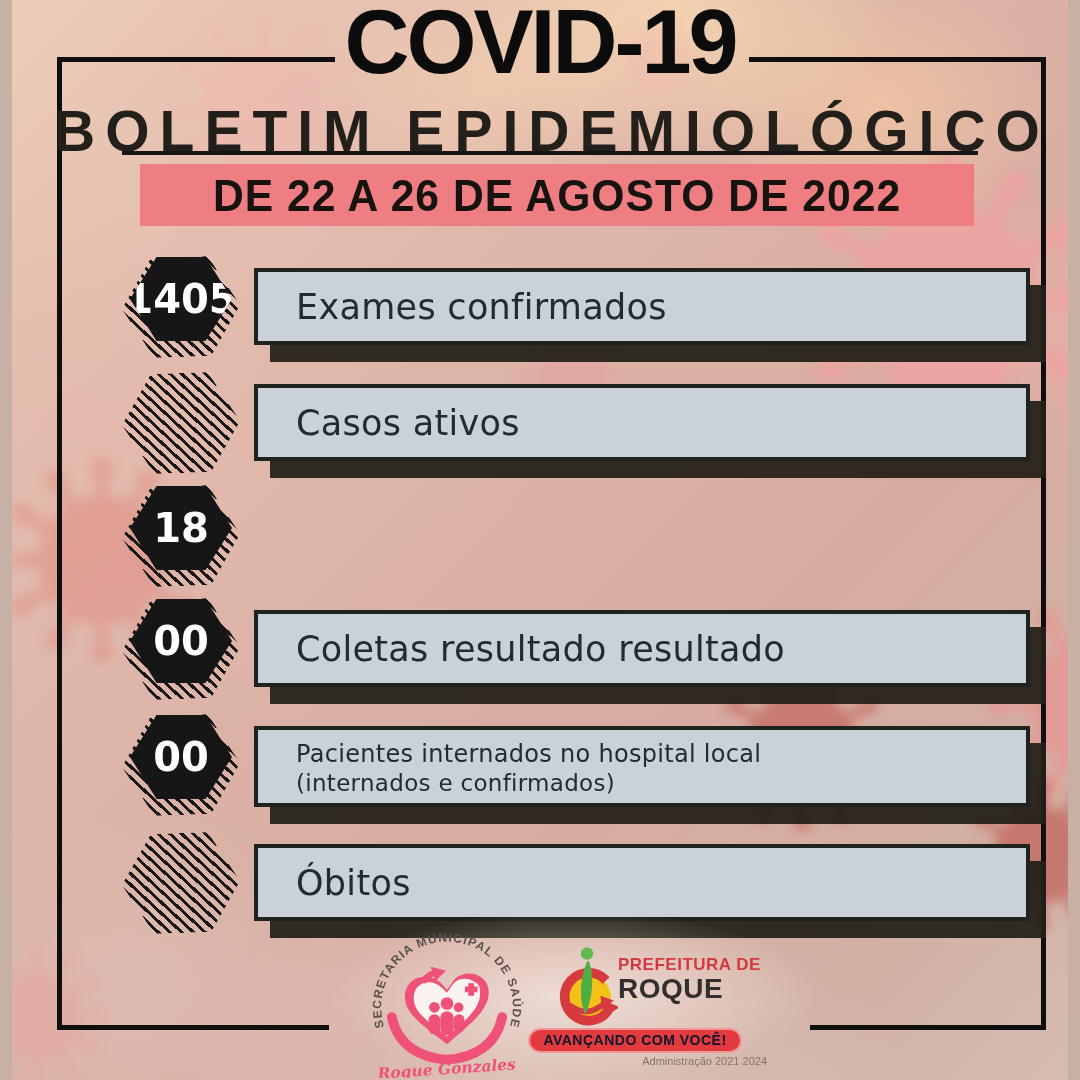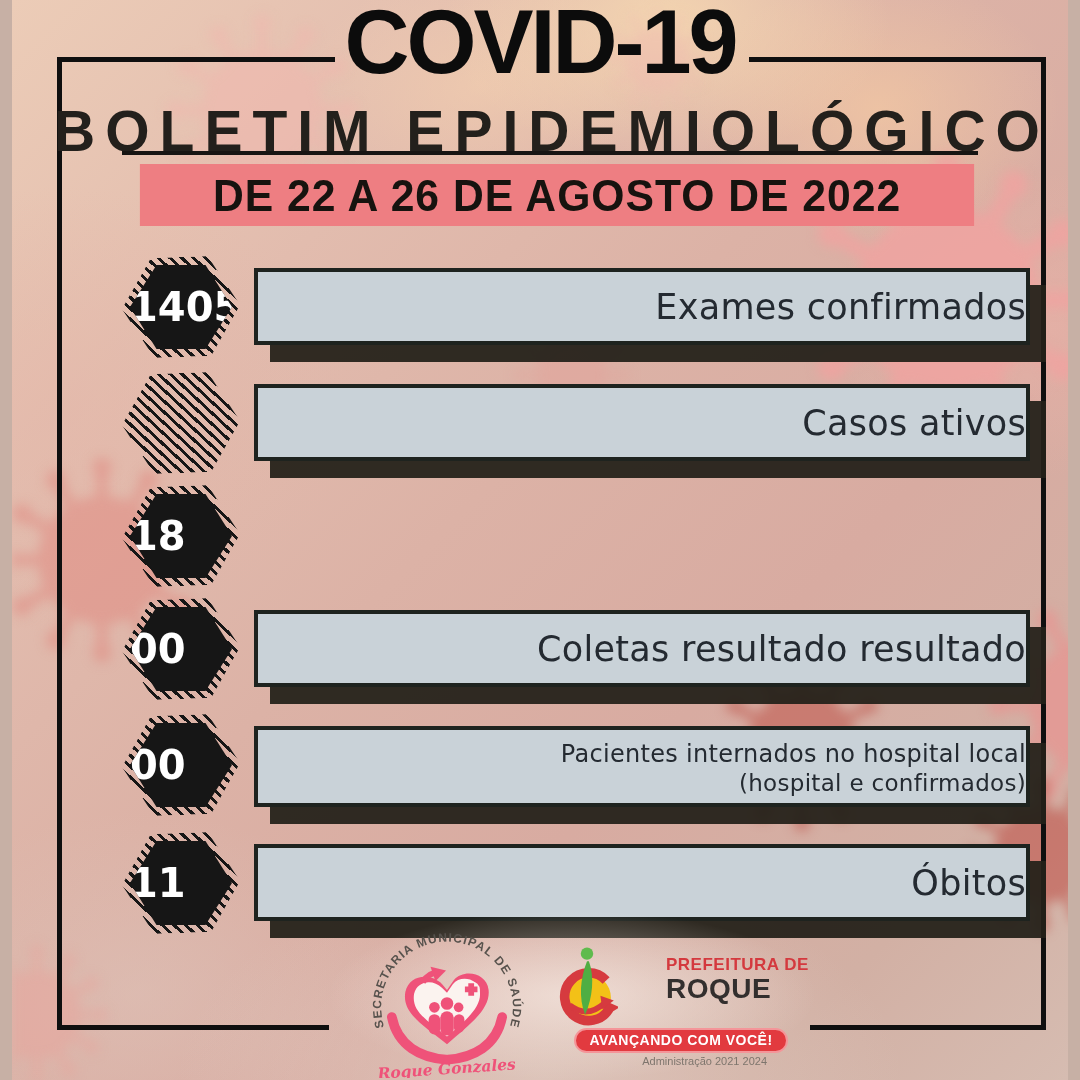--- a/index.html
+++ b/index.html
@@ -28,44 +28,44 @@
   .date-banner{position:absolute;left:115px;top:164px;width:860px;height:62px;background:#ee7e82;
     text-align:center;line-height:64px;font-family:"Liberation Sans",sans-serif;font-weight:bold;
     font-size:44px;letter-spacing:1px;color:#17130f;transform:scaleX(.97);}
   
   .stat-row{position:absolute;left:0;width:1080px;height:100px;}
   .hex-wrap{position:absolute;left:110px;top:-11px;width:118px;height:100px;}
   .hex-ring{position:absolute;inset:0;transform:rotate(-2deg);
     background:repeating-linear-gradient(45deg,#161616 0 3px,rgba(0,0,0,0) 3px 8px);
     -webkit-clip-path:polygon(26% 0%,74% 0%,100% 50%,74% 100%,26% 100%,0% 50%);
     clip-path:polygon(26% 0%,74% 0%,100% 50%,74% 100%,26% 100%,0% 50%);}
-  .hex{position:absolute;left:8px;top:8px;width:102px;height:84px;background:#161616;
+  .hex{position:absolute;left:8px;top:0;width:102px;height:84px;background:#161616;
     -webkit-clip-path:polygon(26% 0%,74% 0%,100% 50%,74% 100%,26% 100%,0% 50%);
     clip-path:polygon(26% 0%,74% 0%,100% 50%,74% 100%,26% 100%,0% 50%);
-    display:flex;align-items:center;justify-content:flex-start;}
+    display:flex;align-items:center;justify-content:center;}
   .hex span{color:#fff;font-weight:bold;font-size:40px;white-space:nowrap;}
   .stat-box{position:absolute;left:242px;top:0;width:730px;height:69px;background:#c9d2d8;
     border:4px solid #1e231f;box-shadow:16px 17px 0 rgba(36,33,26,.94);
-    display:flex;flex-direction:column;justify-content:center;padding-left:38px;align-items:flex-end;}
+    display:flex;flex-direction:column;justify-content:center;padding-left:38px;}
   .stat-label{font-size:35px;color:#242a31;letter-spacing:.3px;}
   .stat-sublabel{font-size:23px;color:#242a31;letter-spacing:.3px;}
   .stat-sublabel:empty{display:none;}
-  .stat-row:nth-child(5) .stat-label{font-size:24px;line-height:32px;margin-left:47px;}
+  .stat-row:nth-child(5) .stat-label{font-size:24px;line-height:32px;}
   .stat-row:nth-child(5) .stat-box{height:73px;}
   
   .footer-glow{position:absolute;left:315px;top:910px;width:490px;height:170px;
     background:radial-gradient(closest-side,rgba(255,248,242,.55),rgba(255,248,242,0));}
   .sms-logo{position:absolute;left:352px;top:928px;width:166px;height:150px;}
   .pref-emblem{position:absolute;left:544px;top:946px;width:62px;height:88px;}
-  .pref-text{position:absolute;left:606px;top:955px;width:180px;font-family:"Liberation Sans",sans-serif;margin-left:48px;}
+  .pref-text{position:absolute;left:606px;top:955px;width:180px;font-family:"Liberation Sans",sans-serif;}
   .pref-line1{color:#d4393e;font-weight:bold;font-size:17px;letter-spacing:.5px;line-height:20px;}
   .pref-line2,.pref-line3{color:#332f2e;font-weight:bold;font-size:28px;letter-spacing:.5px;line-height:28px;}
-  .slogan-pill{position:absolute;left:562px;top:1028px;width:210px;height:21px;background:#e23a3f;
+  .slogan-pill{position:absolute;left:516px;top:1028px;width:210px;height:21px;background:#e23a3f;
     border:2px solid #f49599;border-radius:13px;text-align:center;line-height:21px;
-    color:#ffffff;font-weight:bold;font-size:14px;font-family:"Liberation Sans",sans-serif;letter-spacing:.5px;}
+    color:#0f172a;font-weight:bold;font-size:14px;font-family:"Liberation Sans",sans-serif;letter-spacing:.5px;}
   .admin-text{position:absolute;left:541px;top:1055px;width:214px;text-align:right;
     font-size:11px;color:#7e756d;font-family:"Liberation Sans",sans-serif;}
 </style>
 </head>
 <body>
 
 <div class="canvas">
 
   <svg class="bg-virus" width="1080" height="1080" viewBox="0 0 1080 1080" xmlns="http://www.w3.org/2000/svg" xmlns:xlink="http://www.w3.org/1999/xlink">
     <defs>
@@ -161,29 +161,26 @@
     </div>
     <div class="stat-row" style="top:726px">
       <div class="hex-wrap">
           <div class="hex-ring"></div>
           <div class="hex">
             <span>00</span>
           </div>
         </div>
       <div class="stat-box">
           <span class="stat-label">Pacientes internados no hospital local</span>
-          <span class="stat-sublabel">(hospital e confirmados)</span>
+          <span class="stat-sublabel">(internados e confirmados)</span>
         </div>
     </div>
     <div class="stat-row" style="top:844px">
       <div class="hex-wrap">
           <div class="hex-ring"></div>
-          <div class="hex">
-            <span>11</span>
-          </div>
         </div>
       <div class="stat-box">
           <span class="stat-label">Óbitos</span>
         </div>
     </div>
   </div>
 
   <div class="footer-glow"></div>
 
   <svg class="sms-logo" viewBox="0 0 170 155" xmlns="http://www.w3.org/2000/svg" xmlns:xlink="http://www.w3.org/1999/xlink">

